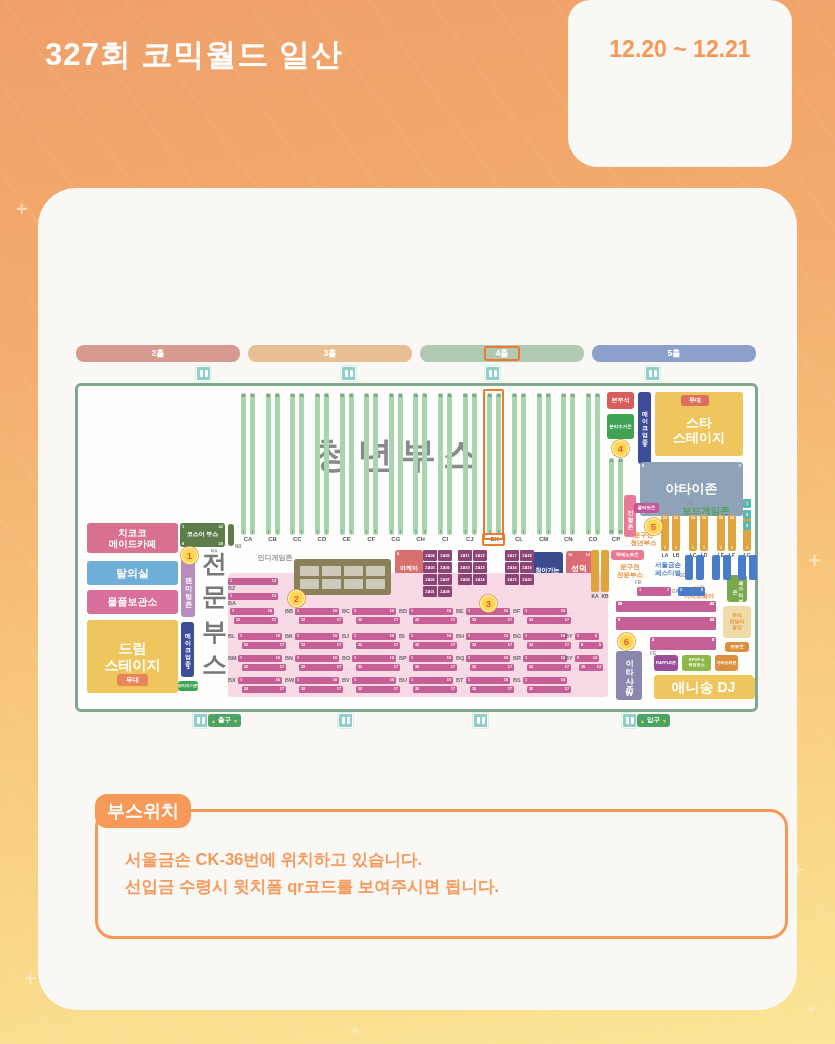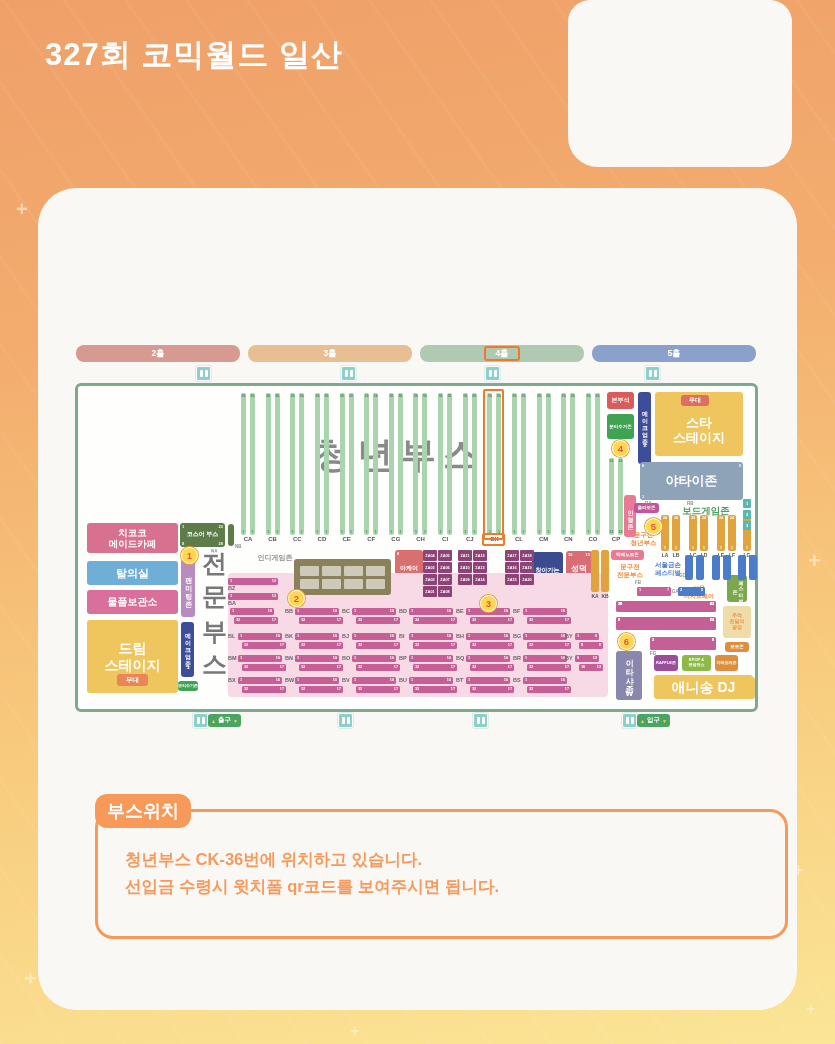--- a/index.html
+++ b/index.html
@@ -66,20 +66,21 @@
       <div class="plus" style="position: absolute; left: 808px; top: 548px; font-size: 22px;">+</div>
       <div class="plus" style="position: absolute; left: 793px; top: 860px; font-size: 18px;">+</div>
       <div class="plus" style="position: absolute; left: 24px; top: 966px; font-size: 22px;">+</div>
       <div class="plus" style="position: absolute; left: 350px; top: 1022px; font-size: 16px;">+</div>
       <div class="plus" style="position: absolute; left: 806px; top: 1000px; font-size: 16px;">+</div>
     </div>
 
   <div class="ev-title">327회 코믹월드 일산</div>
 
   <div class="datecard">
+    <div class="daterange">12.20 ~ 12.21</div>
   </div>
 
   <div class="card">
     <div id="map-stage">
         <div class="mapframe"></div>
         <div class="hall" style="position: absolute; left: 1px; top: 0px; width: 164px; height: 17px; background: rgb(215, 154, 144);">
           <span>2홀</span>
         </div>
         <div class="hall" style="position: absolute; left: 173px; top: 0px; width: 164px; height: 17px; background: rgb(232, 190, 147);">
           <span>3홀</span>
@@ -151,21 +152,21 @@
         <div class="zone vert" style="position: absolute; left: 563px; top: 47px; width: 13px; height: 72px; background: rgb(62, 77, 153); color: rgb(255, 255, 255); font-size: 6px; font-weight: 700;">
           <div>메이크업존2</div>
         </div>
         <div class="zone" style="position: absolute; left: 580px; top: 47px; width: 88px; height: 64px; background: rgb(239, 198, 93); color: rgb(255, 255, 255); font-size: 13px; font-weight: 800; padding-top: 12px; box-sizing: border-box;">
           <div>스타</div>
           <div>스테이지</div>
         </div>
         <div class="zone" style="position: absolute; left: 606px; top: 50px; width: 28px; height: 11px; background: rgb(220, 111, 95); color: rgb(255, 255, 255); font-size: 6px; font-weight: 700;">
           <div>무대</div>
         </div>
-        <div class="zone" style="position: absolute; left: 565px; top: 117px; width: 103px; height: 38px; background: rgb(143, 163, 184); color: rgb(255, 255, 255); font-size: 13px; font-weight: 800;">
+        <div class="zone" style="position: absolute; left: 565px; top: 117px; width: 103px; height: 54px; background: rgb(143, 163, 184); color: rgb(255, 255, 255); font-size: 13px; font-weight: 800;">
           <div>야타이존</div>
           <span class="cnum" style="left: 2px; top: 1.5px;">8</span>
           <span class="cnum" style="right: 2px; top: 1.5px;">9</span>
           <span class="cnum" style="left: 2px; bottom: 1.5px;">1</span>
         </div>
         <div class="zone vert" style="position: absolute; left: 549px; top: 150px; width: 12px; height: 42px; background: rgb(232, 122, 149); color: rgb(255, 255, 255); font-size: 6px; font-weight: 700;">
           <div>인형존</div>
         </div>
         <div class="zone" style="position: absolute; left: 559px; top: 158px; width: 25px; height: 10px; background: rgb(194, 84, 155); color: rgb(255, 255, 255); font-size: 4.5px; font-weight: 700;">
           <div>콜라보존</div>
@@ -748,17 +749,17 @@
         </div>
         <div class="marker" style="position: absolute; left: 106px; top: 202px;">1</div>
         <div class="marker" style="position: absolute; left: 213px; top: 245px;">2</div>
         <div class="marker" style="position: absolute; left: 405px; top: 250px;">3</div>
         <div class="marker" style="position: absolute; left: 537px; top: 95px;">4</div>
         <div class="marker" style="position: absolute; left: 570px; top: 173px;">5</div>
         <div class="marker" style="position: absolute; left: 543px; top: 288px;">6</div>
       </div>
     <div class="badge">부스위치</div>
     <div class="notebox">
-      <div>청년부스 CK-36번에 위치하고 있습니다.</div>
+      <div>서울금손 CK-36번에 위치하고 있습니다.</div>
       <div>선입금 수령시 윗치폼 qr코드를 보여주시면 됩니다.</div>
     </div>
   </div>
 </div>
 
 </body></html>

